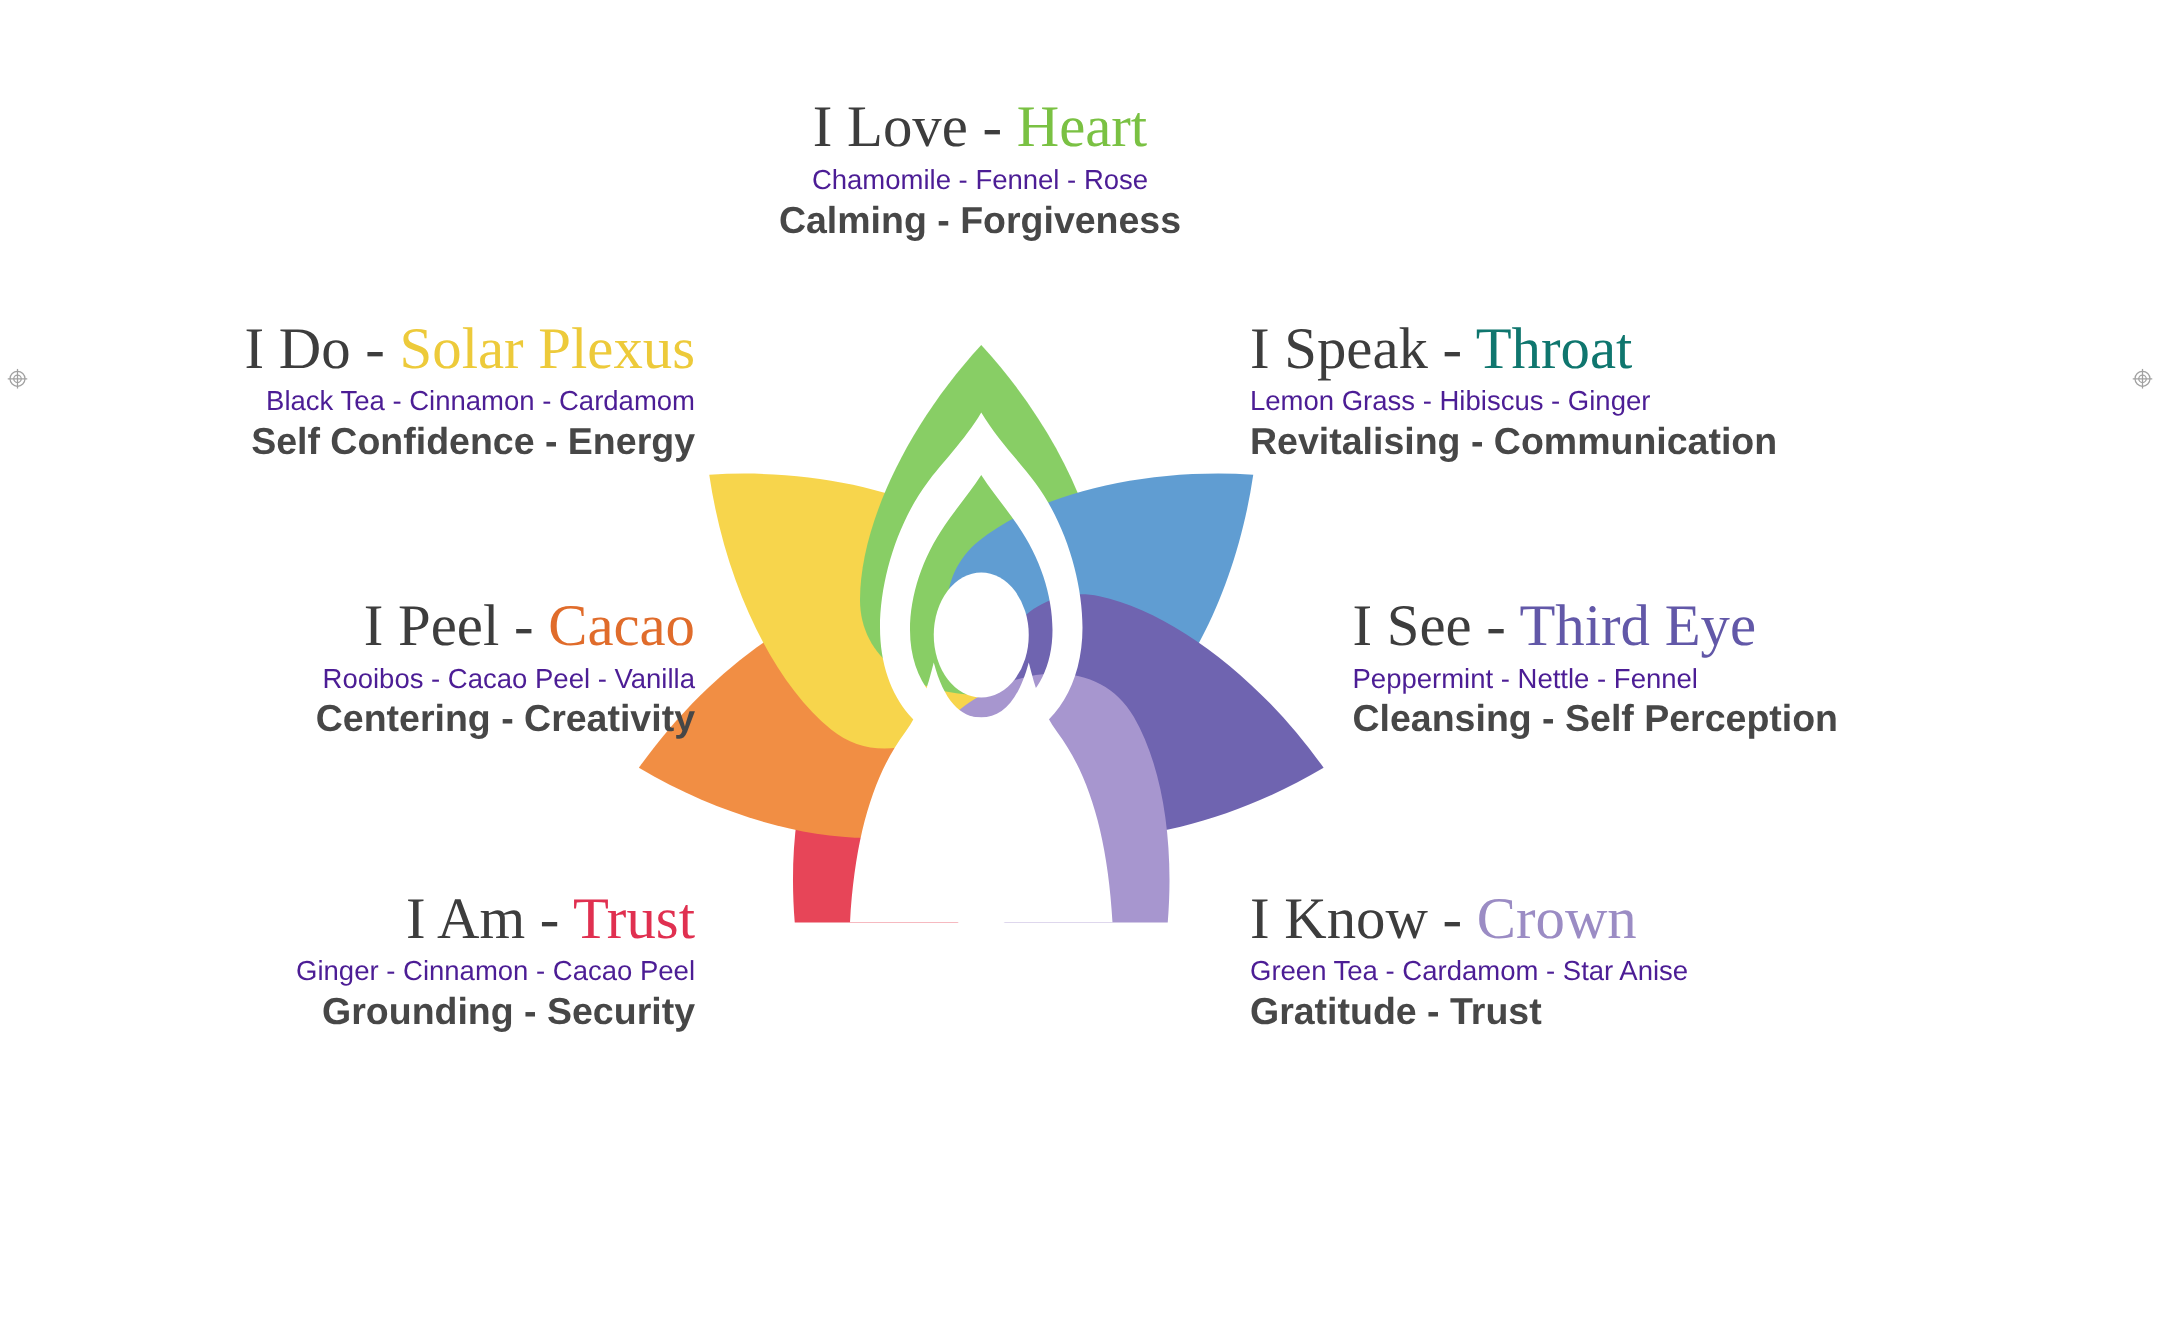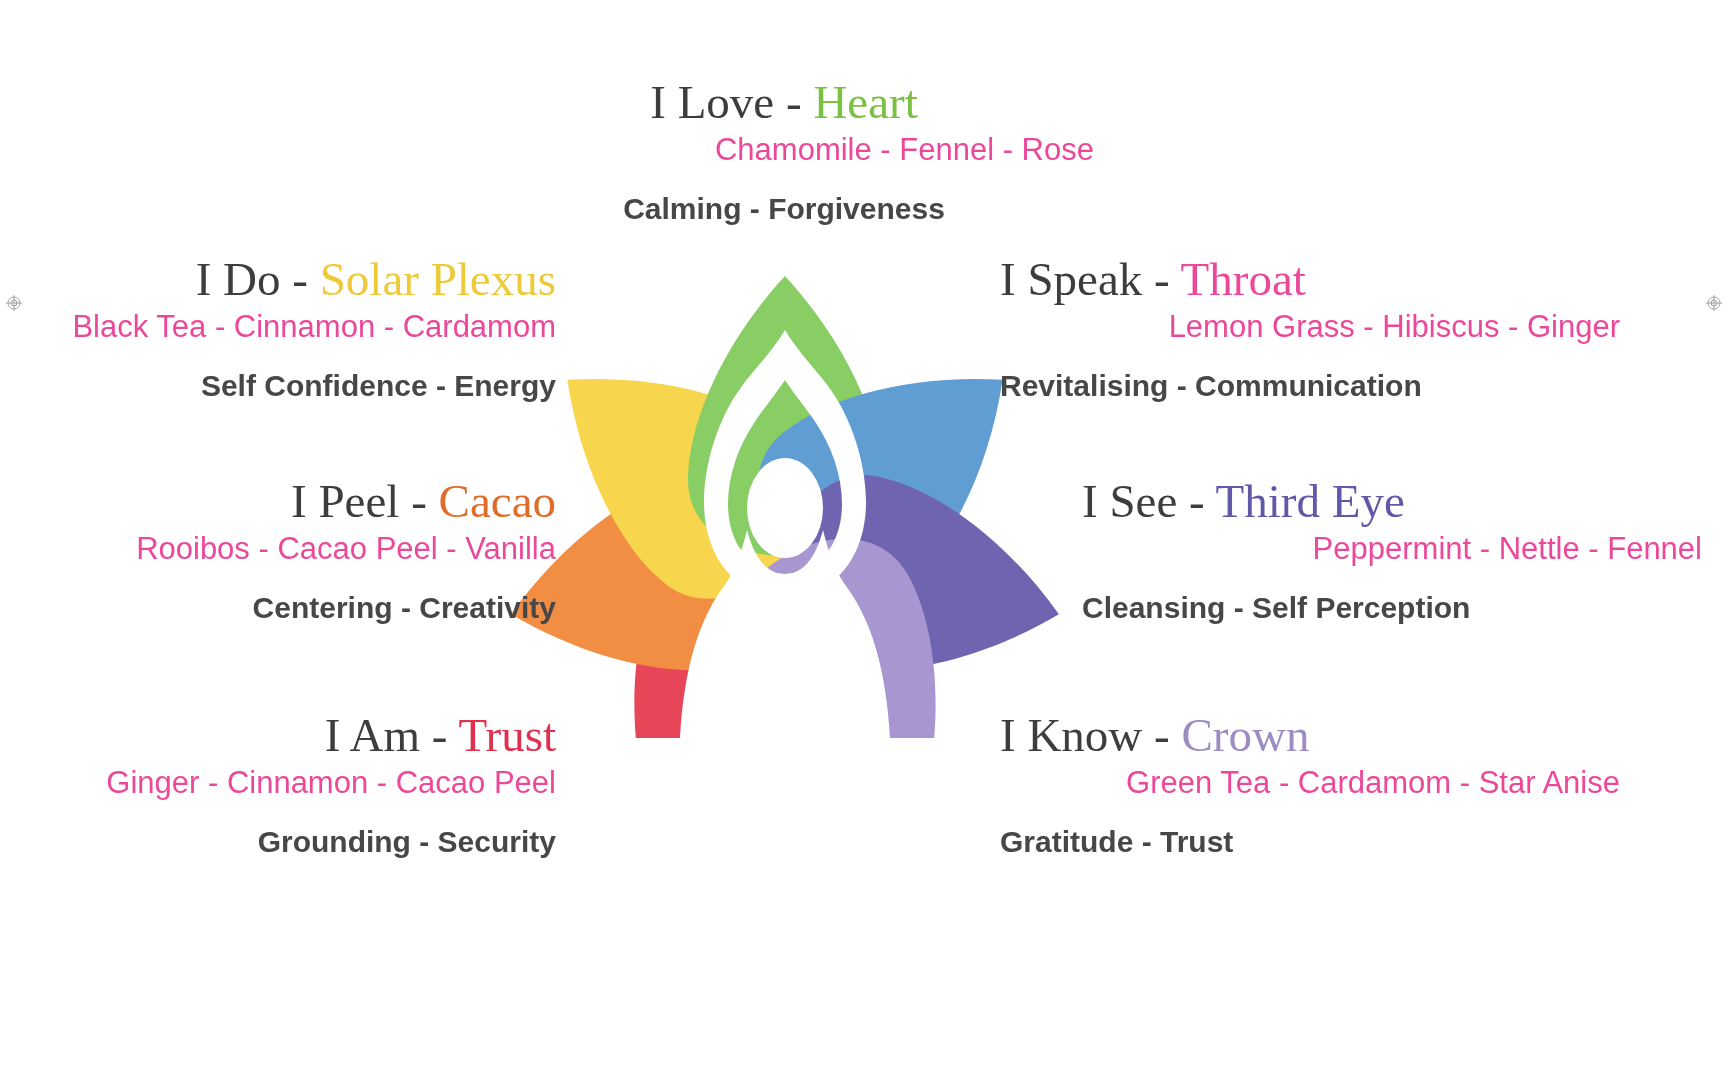--- a/index.html
+++ b/index.html
@@ -40,36 +40,34 @@
     font-size: 47px;
     line-height: 1.06;
     color: #3d3d3d;
     white-space: nowrap;
     font-weight: 400;
   }
   .chakra-title .accent { font-weight: 400; }
 
   .chakra-ingredients {
     font-family: "Liberation Sans", sans-serif;
-    font-size: 31px;
+    font-size: 22px;
     line-height: 1.28;
-    color: #ec4899;
+    color: #4c1d95;
     margin-top: 2px;
     white-space: nowrap;
     font-weight: 400;
-    text-align: right;
   }
 
   .chakra-qualities {
     font-family: "Liberation Sans", sans-serif;
     font-size: 30px;
     line-height: 1.28;
     color: #474747;
     font-weight: bold;
-    margin-top: 21px;
     white-space: nowrap;
   }
 
   
   #block-heart       { left: 474px;  top: 78px;  width: 620px; text-align: center; }
   #block-solar       { left: -64px;  top: 255px; }
   #block-sacral      { left: -64px;  top: 477px; }
   #block-root        { left: -64px;  top: 711px; }
   #block-throat      { left: 1000px; top: 255px; }
   #block-thirdeye    { left: 1082px; top: 477px; }
@@ -193,21 +191,21 @@
   <div class="chakra-block left" id="block-root">
     <div class="chakra-title">
       <span>I Am - </span><span class="accent" style="color: rgb(224, 48, 80);">Trust</span>
     </div>
     <div class="chakra-ingredients">Ginger - Cinnamon - Cacao Peel</div>
     <div class="chakra-qualities">Grounding - Security</div>
   </div>
 
   <div class="chakra-block right" id="block-throat">
     <div class="chakra-title">
-      <span>I Speak - </span><span class="accent" style="color: #ec4899;">Throat</span>
+      <span>I Speak - </span><span class="accent" style="color: #0f766e;">Throat</span>
     </div>
     <div class="chakra-ingredients">Lemon Grass - Hibiscus - Ginger</div>
     <div class="chakra-qualities">Revitalising - Communication</div>
   </div>
 
   <div class="chakra-block right" id="block-thirdeye">
     <div class="chakra-title">
       <span>I See - </span><span class="accent" style="color: rgb(98, 88, 168);">Third Eye</span>
     </div>
     <div class="chakra-ingredients">Peppermint - Nettle - Fennel</div>

